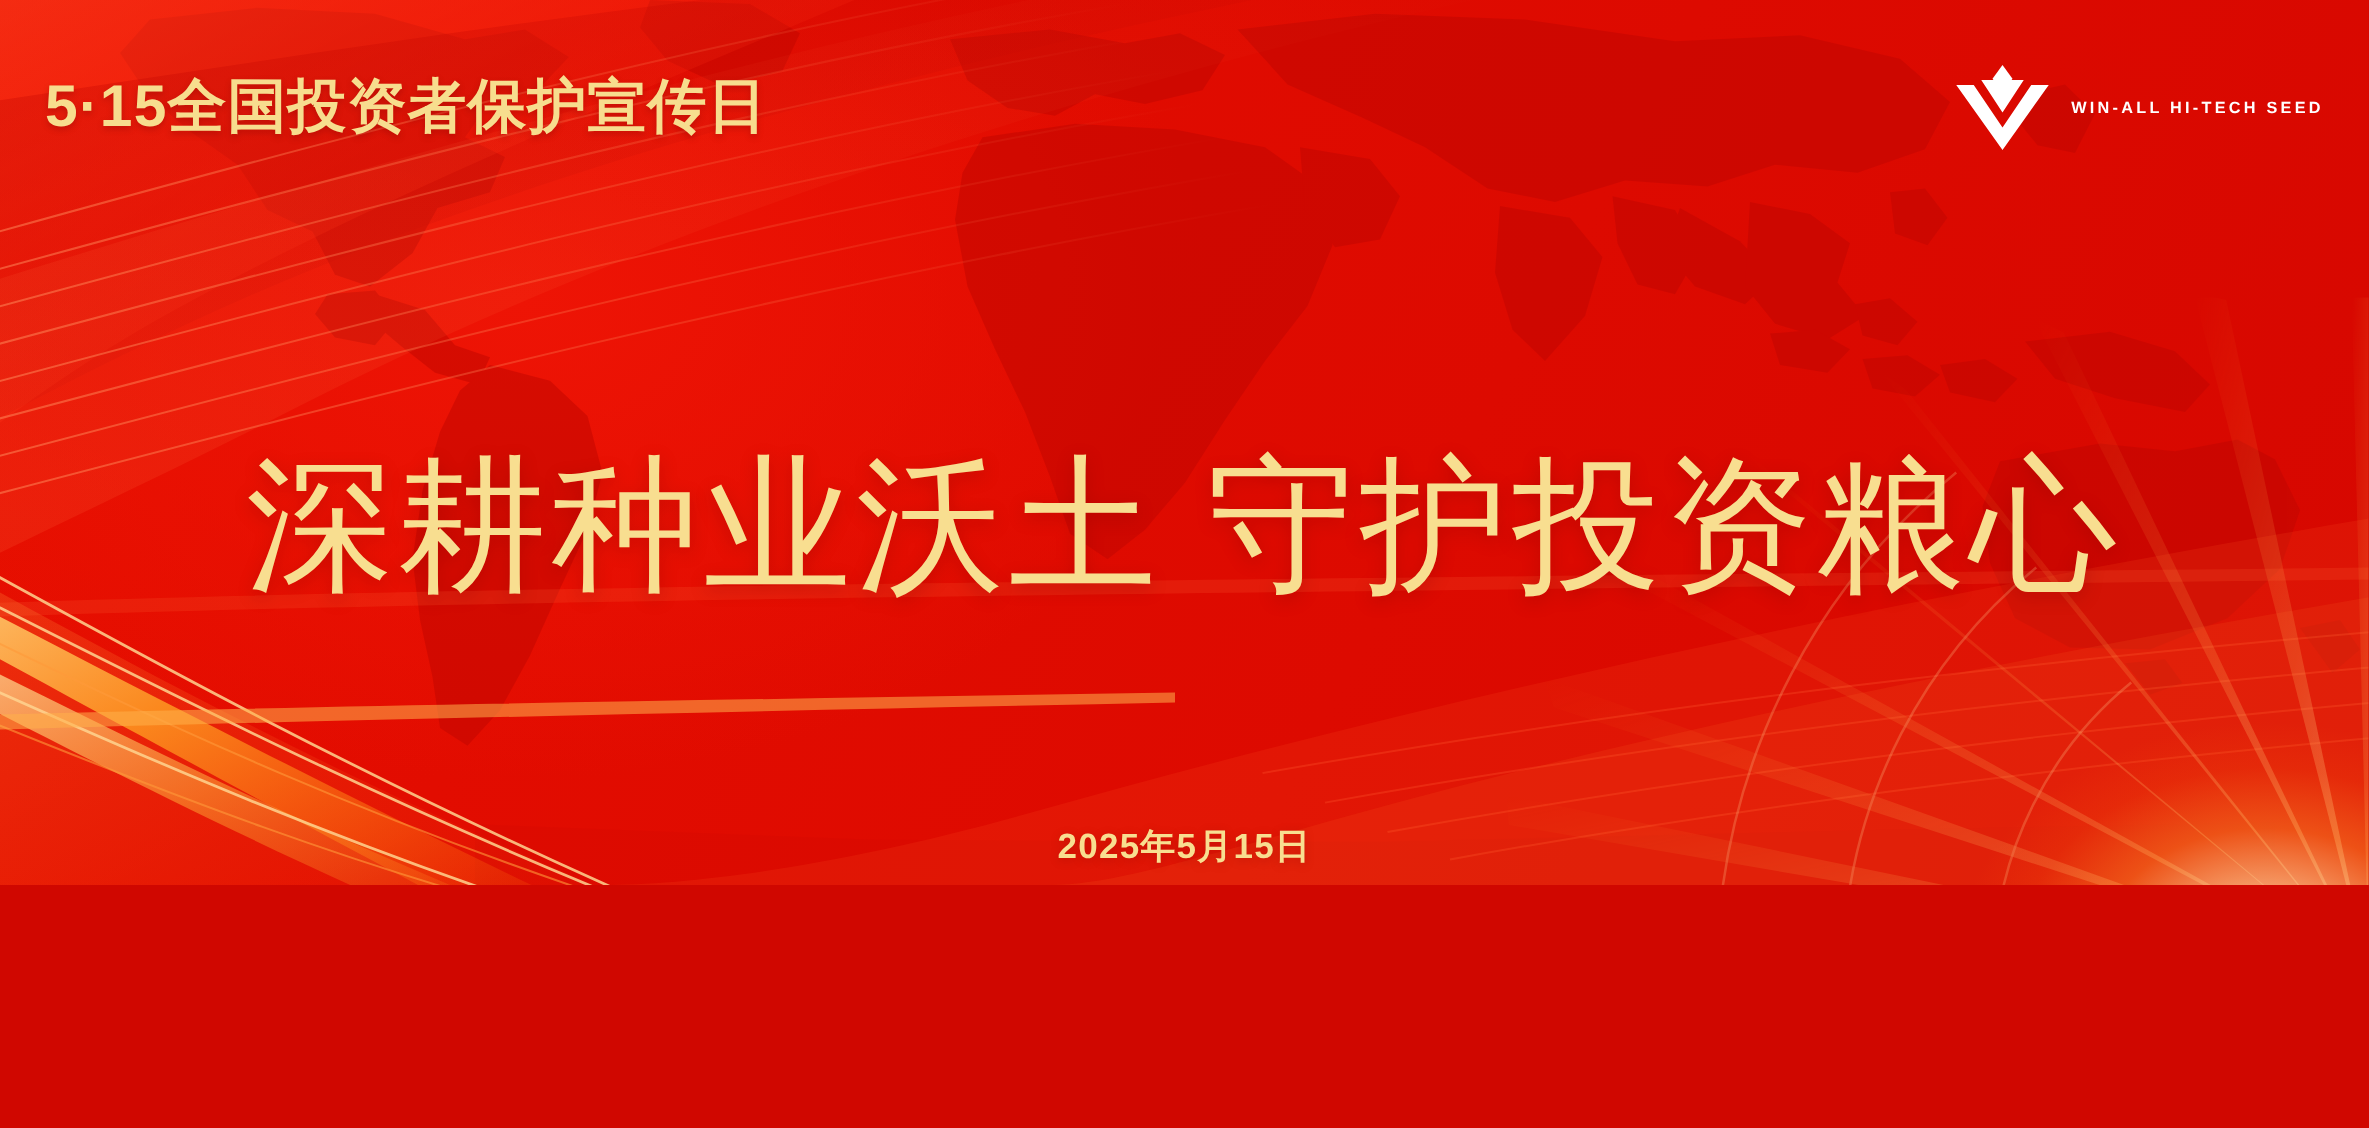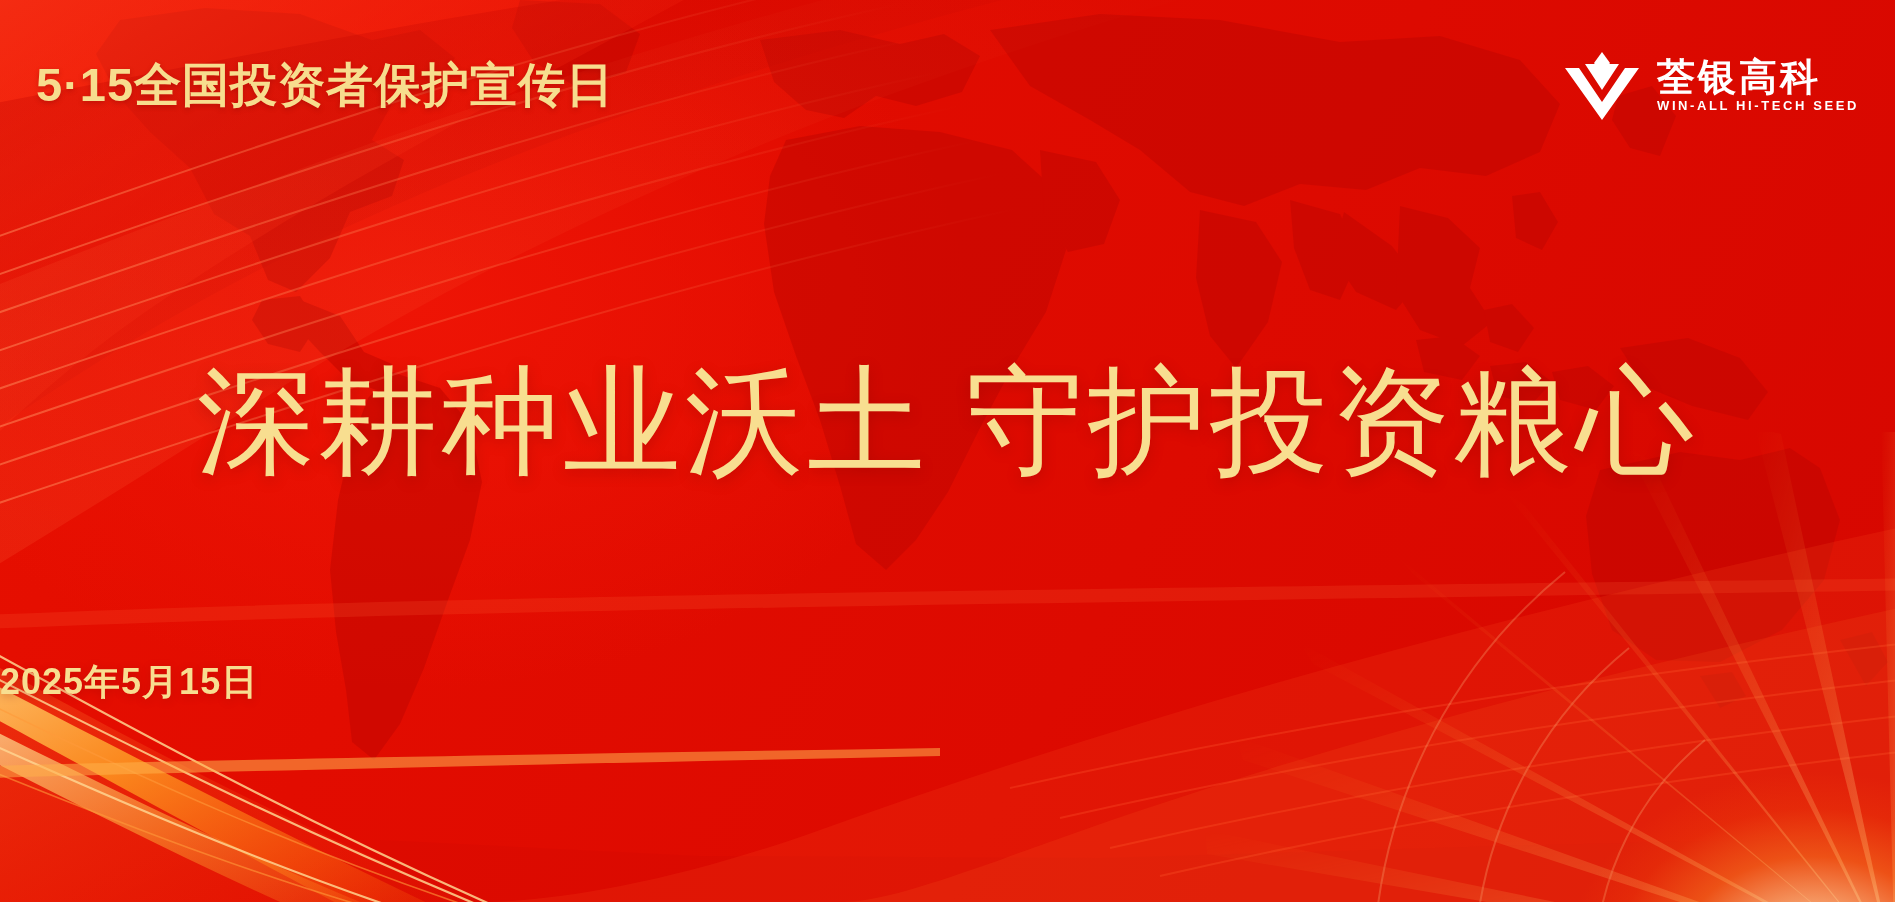--- a/index.html
+++ b/index.html
@@ -6,21 +6,21 @@
   * { margin:0; padding:0; box-sizing:border-box; }
   html, body {
     width:1895px; height:902px;
     overflow:hidden;
     background:#d00700;
     font-family:"Liberation Sans","DejaVu Sans",sans-serif;
   }
 
   #poster {
     position:relative;
-    width:1895px; height:902px;
+    width:1895px; height:708px;
     overflow:hidden;
     background:
       radial-gradient(ellipse 900px 620px at 22% 34%, #ee1405 0%, rgba(238,20,5,0) 62%),
       linear-gradient(118deg, #e81000 0%, #e20c00 30%, #dd0a00 60%, #d60700 100%);
   }
 
   
   .maplayer {
     position:absolute; inset:0;
     opacity:.5;
@@ -107,22 +107,22 @@
     white-space:nowrap;
     text-shadow:0 4px 14px rgba(130,0,0,.30);
     z-index:6;
   }
 
   
   #event-date {
     position:absolute;
     left:0; right:0;
     top:658px;
-    text-align:left;
-    font-size:36px;
+    text-align:center;
+    font-size:28px;
     font-weight:bold;
     color:#f8de90;
     letter-spacing:1px;
     white-space:nowrap;
     text-shadow:0 2px 8px rgba(130,0,0,.28);
     z-index:6;
   }
 </style>
 </head>
 <body>
@@ -300,21 +300,20 @@
 
   <div id="brand-logo">
     <span class="mark">
       <svg viewBox="0 0 78 70" aria-hidden="true">
         <polygon points="39,2 47,13 39,24 31,13" fill="#ffffff"></polygon>
         <path d="M2 18 L16 18 L39 52 L62 18 L76 18 L39 70 Z" fill="#ffffff"></path>
         <path d="M22 14 L34 14 L39 22 L44 14 L56 14 L39 40 Z" fill="#ffffff"></path>
       </svg>
     </span>
     <span class="brand-words">
-      <span class="brand-cn">荃银高科</span>
       <span class="brand-en">WIN-ALL HI-TECH SEED</span>
     </span>
   </div>
 
   <div id="main-title">深耕种业沃土  守护投资粮心</div>
 
   <div id="event-date">2025年5月15日</div>
 
 </div>
 

